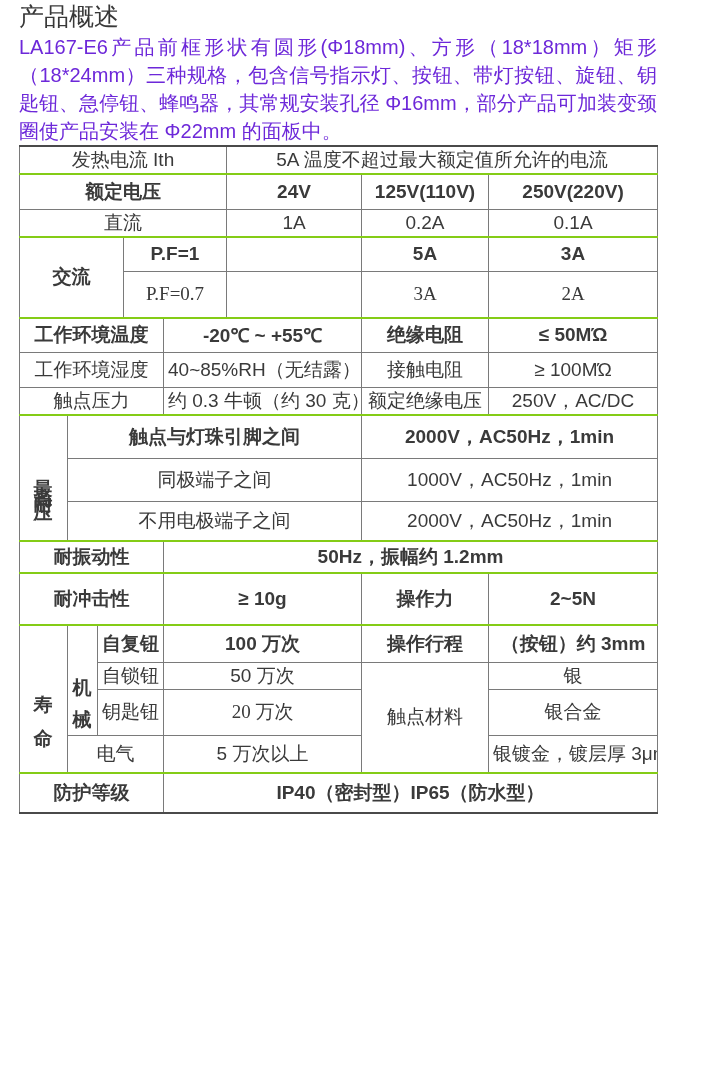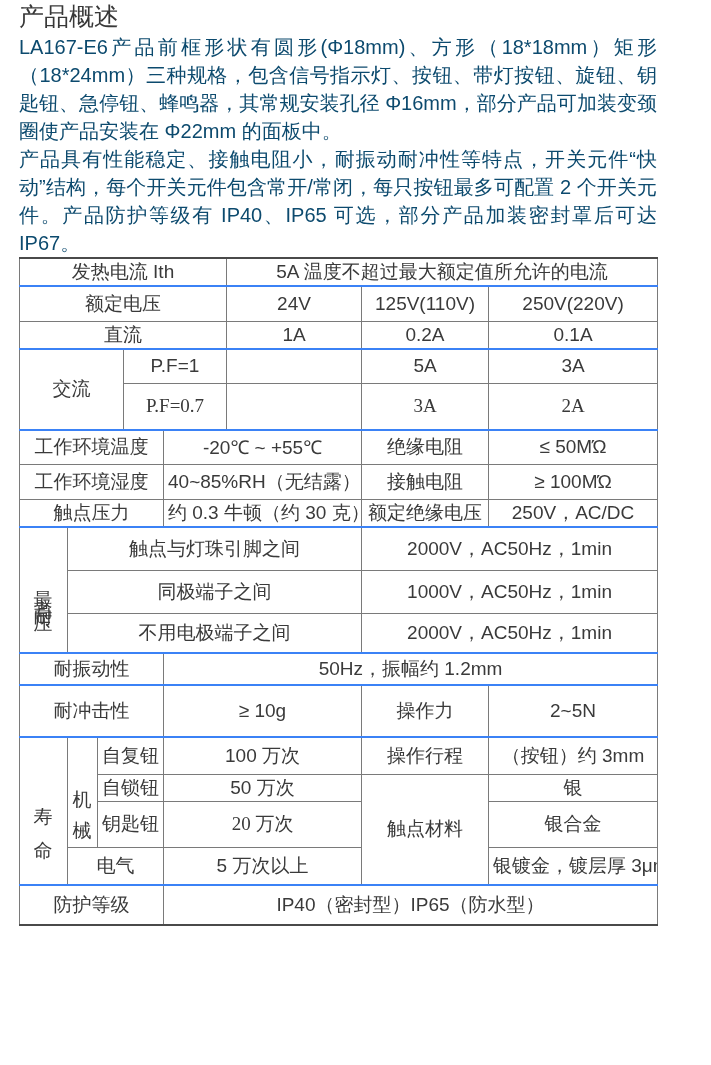--- a/index.html
+++ b/index.html
@@ -25,40 +25,40 @@
     padding: 0;
     color: #383838;
   }
   .title-overview { padding-top: 50px; margin-bottom: 14px; }
   .title-specs   { padding-top: 12px; margin-bottom: 10px; }
   p.body-text {
     font-size: 20px;
     line-height: 28px;
     text-align: justify;
     margin: 0;
-    color: #0c4a6e;
+    color: #6d28d9;
   }
   table.specs {
     table-layout: fixed;
     border-collapse: collapse;
     width: 638px;
     border: 2px solid #4a4a4a;
     border-left-width: 1px;
     border-right-width: 1px;
   }
   table.specs td {
     border: 1px solid #7a7a7a;
     text-align: center;
     vertical-align: middle;
     font-size: 19px;
     padding: 0 4px;
     overflow: hidden;
     white-space: nowrap;
   }
-  tr.sep-t > td { border-top: 2px solid #3b82f6; }
+  tr.sep-t > td { border-top: 2px solid #84cc16; font-weight: bold; }
   td.no-r { border-right: hidden; }
   td.no-l { border-left: hidden; }
   td.al { text-align: left; }
   td.pad-name { padding-left: 94px; }
   td.pad-val  { padding-left: 12px; }
   .vert {
     writing-mode: vertical-rl;
     text-orientation: upright;
     display: inline-block;
     line-height: 1;
@@ -71,21 +71,20 @@
   tr.h36 { height: 52px; } tr.h37 { height: 37px; } tr.h38 { height: 38px; }
   tr.h40 { height: 40px; } tr.h32 { height: 32px; padding-left: 16px; } tr.h43 { height: 43px; }
 </style>
 </head>
 <body>
 
 <div class="content">
 
   <h1 class="sec-title title-overview">产品概述</h1>
   <p class="body-text">LA167-E6产品前框形状有圆形(Φ18mm)、方形（18*18mm）矩形（18*24mm）三种规格，包含信号指示灯、按钮、带灯按钮、旋钮、钥匙钮、急停钮、蜂鸣器，其常规安装孔径 Φ16mm，部分产品可加装变颈圈使产品安装在 Φ22mm 的面板中。</p>
-  <p class="body-text">产品具有性能稳定、接触电阻小，耐振动耐冲性等特点，开关元件“快动”结构，每个开关元件包含常开/常闭，每只按钮最多可配置 2 个开关元件。产品防护等级有 IP40、IP65 可选，部分产品加装密封罩后可达 IP67。</p>
 
 
   <table class="specs">
     <colgroup>
       <col style="width:48px">
         <col style="width:30px">
         <col style="width:26px">
         <col style="width:40px">
       <col style="width:63px">
         <col style="width:135px">

